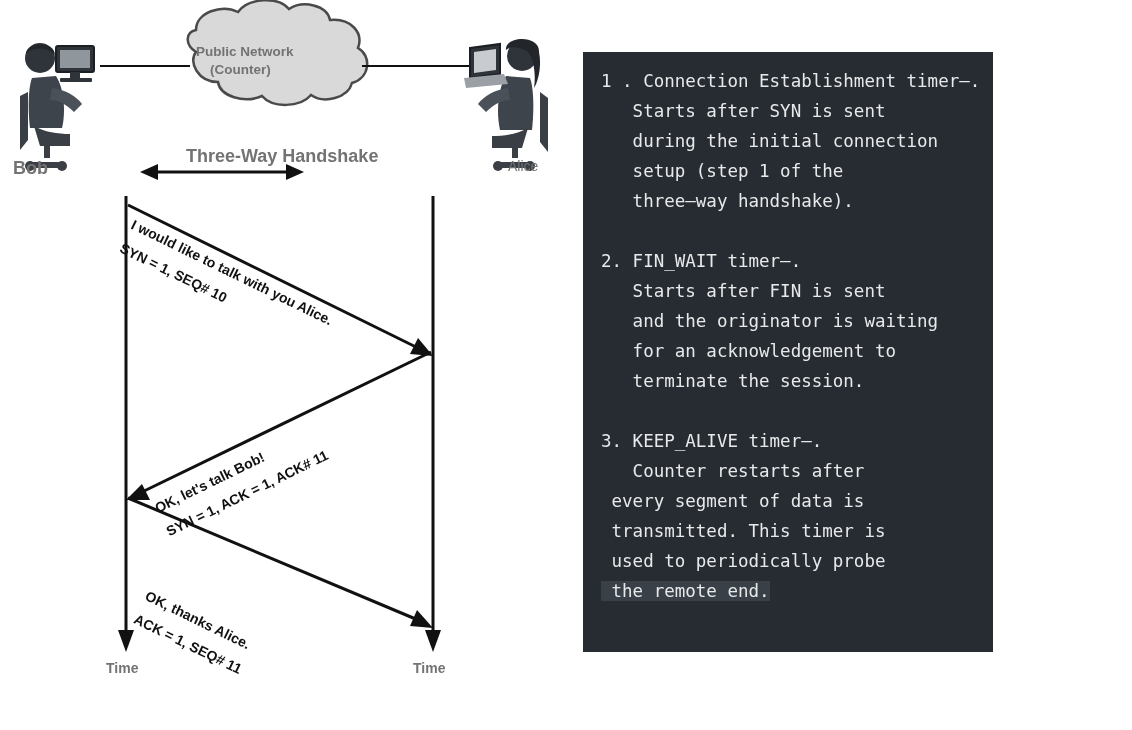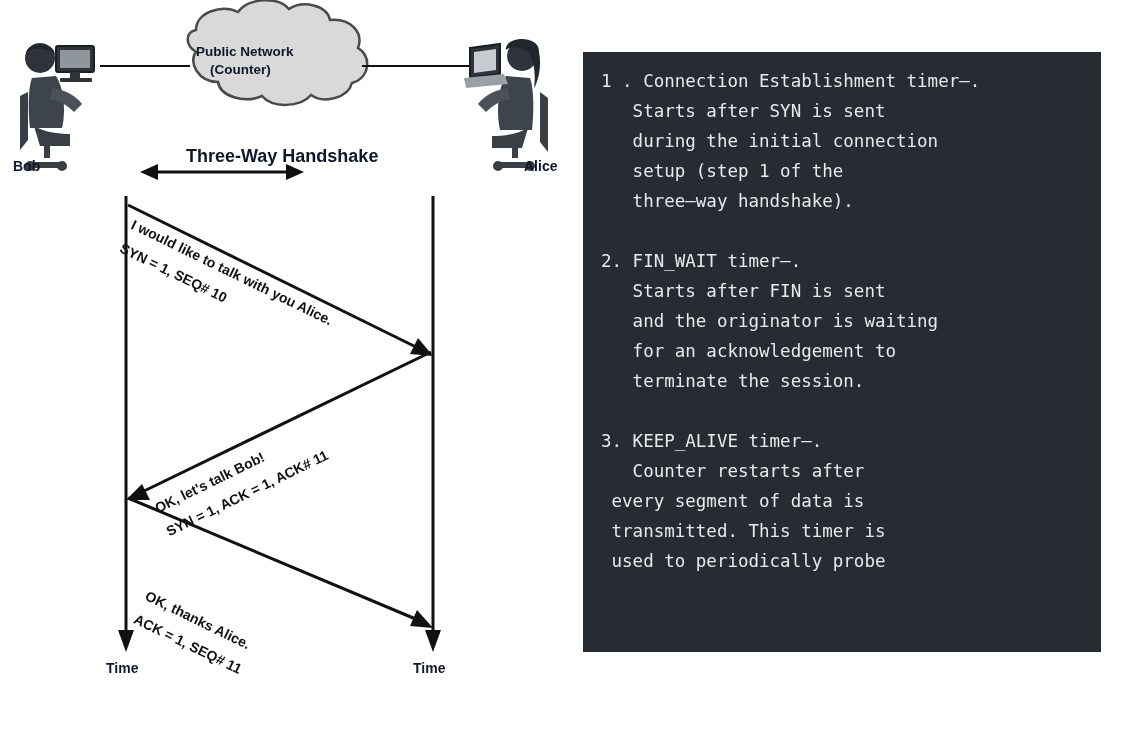--- a/index.html
+++ b/index.html
@@ -32,44 +32,44 @@
 
   .svg-layer {
     position: absolute;
     left: 0; top: 0;
     width: 570px;
     height: 730px;
   }
 
   .lbl {
     position: absolute;
-    color: #0f172a;
+    color: #737373;
     font-size: 14px;
     white-space: nowrap;
   }
 
   #cloud-label-1 {
     left: 196px; top: 44px;
     font-size: 13.5px;
     font-weight: bold;
   }
   #cloud-label-2 {
     left: 210px; top: 62px;
     font-size: 13.5px;
     font-weight: bold;
   }
   #bob-label {
     left: 13px; top: 158px;
-    font-size: 14px;
+    font-size: 18px;
     font-weight: bold;
   }
   #alice-label {
-    left: 524px; top: 158px;
-    font-size: 14px;
-    font-weight: bold;
+    left: 508px; top: 158px;
+    font-size: 14px;
+    font-weight: normal;
   }
   #handshake-label {
     left: 186px; top: 146px;
     font-size: 18px;
     font-weight: bold;
   }
   #time-left-label {
     left: 106px; top: 660px;
     font-size: 14px;
     font-weight: bold;
@@ -105,21 +105,21 @@
     left: 152px; top: 583px;
     transform: rotate(26deg);
     line-height: 26px;
   }
 
   
   #terminal {
     position: absolute;
     left: 583px;
     top: 52px;
-    width: 518px;
+    width: 410px;
     height: 600px;
     background: #272c33;
     box-sizing: border-box;
     padding: 14px 16px 14px 18px;
     overflow: hidden;
   }
   #terminal-text {
     font-family: "DejaVu Sans Mono", "Liberation Mono", monospace;
     font-size: 17.5px;
     line-height: 30px;
@@ -271,16 +271,16 @@
    Starts after FIN is sent
    and the originator is waiting
    for an acknowledgement to
    terminate the session.
 
 3. KEEP_ALIVE timer—.
    Counter restarts after
  every segment of data is
  transmitted. This timer is
  used to periodically probe
-</span></div>
+</span><span class="term-hl"> the remote end.</span></div>
   </div>
 
 </div>
 
 </body></html>

